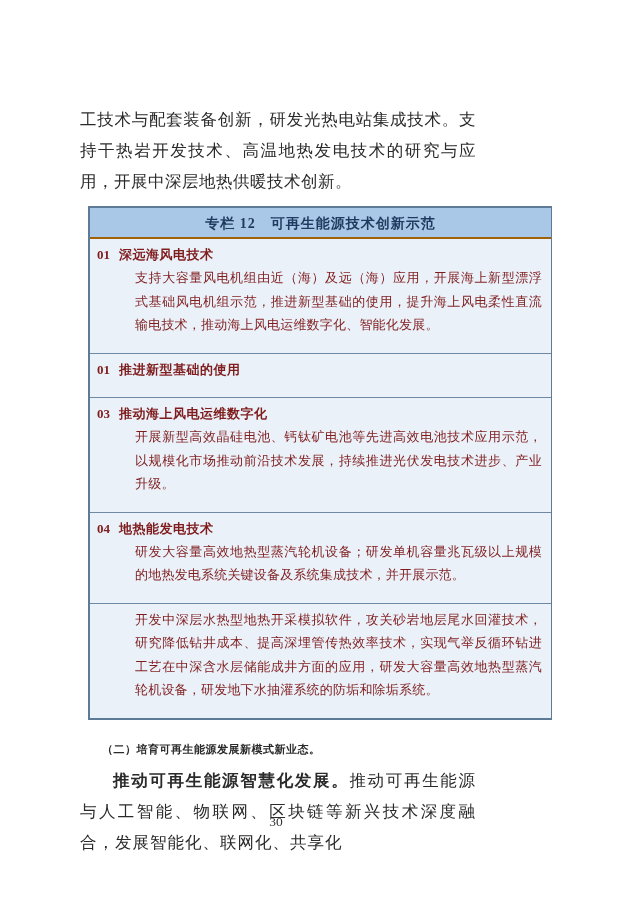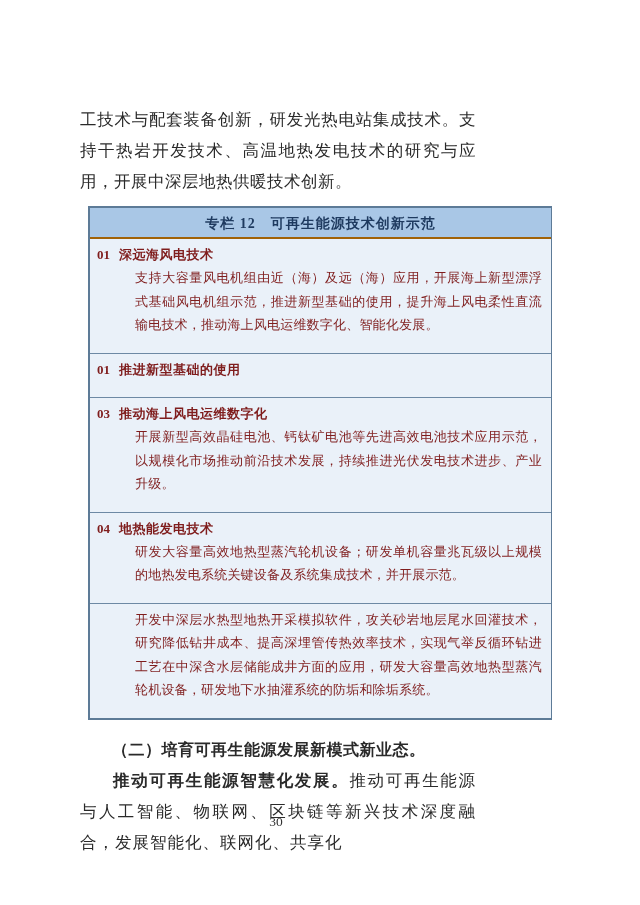--- a/index.html
+++ b/index.html
@@ -54,21 +54,21 @@
   .item-body {
     margin-left: 38px;
     text-align: justify;
     text-justify: inter-character;
     letter-spacing: 0.2px;
   }
   .section-heading {
     margin-top: 14px;
     text-indent: 2em;
     font-weight: bold;
-    font-size: 16px;
+    font-size: 11px;
     line-height: 31px;
     color: #2a2a2a;
     letter-spacing: 0.5px;
   }
   .closing {
     font-size: 16.5px;
     line-height: 31px;
     text-indent: 2em;
     text-align: justify;
     text-justify: inter-character;

